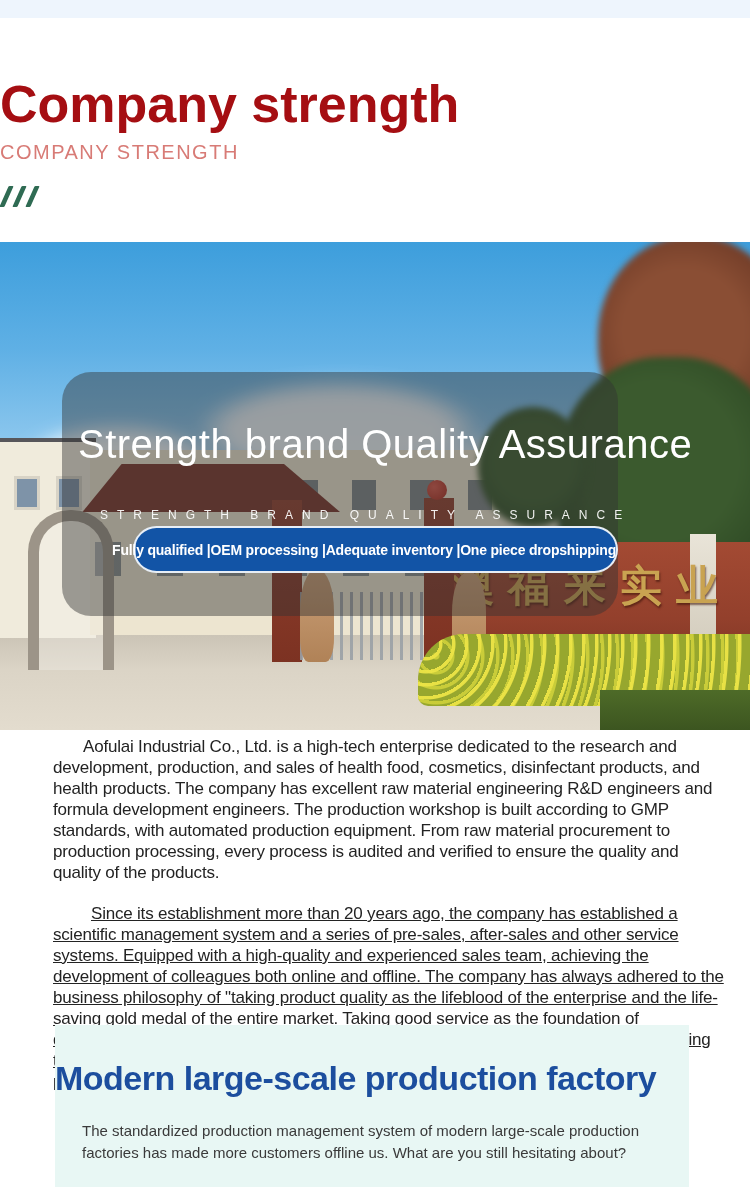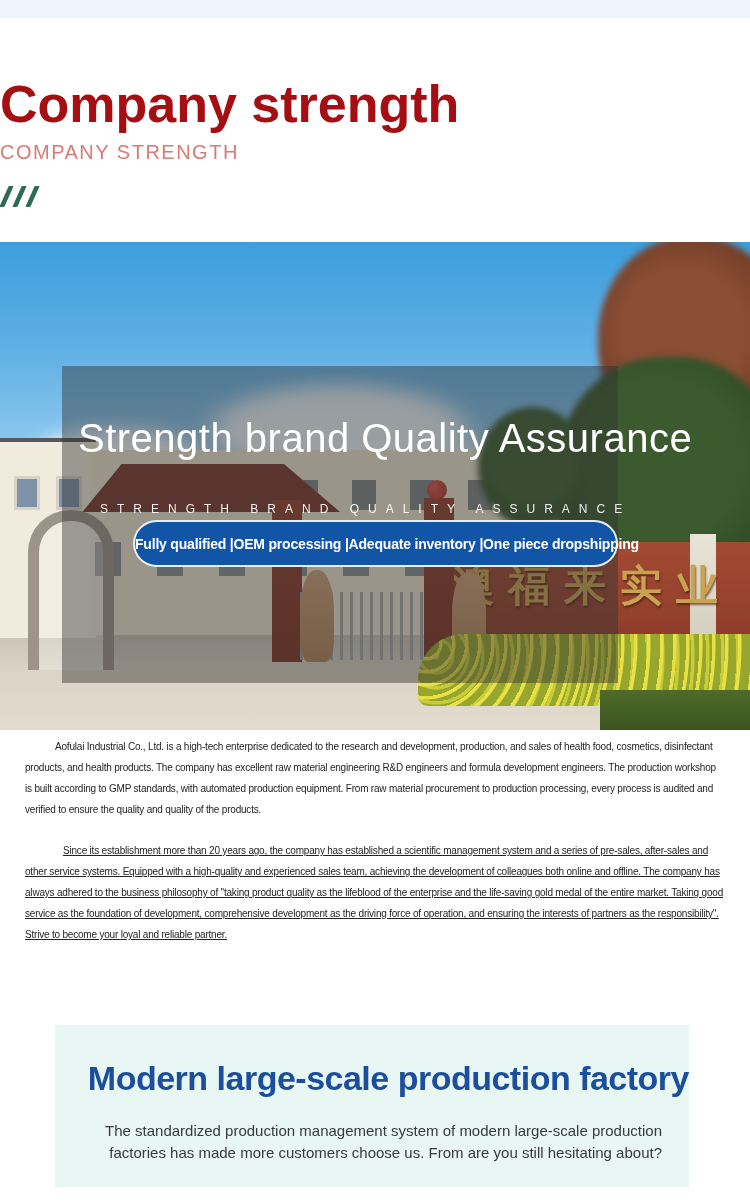--- a/index.html
+++ b/index.html
@@ -73,34 +73,34 @@
   .hedge { position:absolute; left:418px; top:392px; width:332px; height:72px; border-radius:46px 0 0 10px; overflow:hidden;
     background:#97A72E; }
   .hedge::after { content:""; position:absolute; inset:0;
     background:
       repeating-radial-gradient(circle at 8px 10px, rgba(236,228,70,.95) 0 3px, transparent 4px 13px),
       repeating-radial-gradient(circle at 18px 22px, rgba(214,214,60,.8) 0 3px, transparent 4px 15px);
   }
   .hedge-dark { position:absolute; left:600px; top:448px; width:150px; height:40px; background:linear-gradient(180deg,#4E6B28,#3C5520); }
 
   
-  .overlay { position:absolute; left:62px; top:124px; width:556px; height:317px; background:rgba(52,52,52,.45); }
+  .overlay { position:absolute; left:62px; top:130px; width:556px; height:244px; background:rgba(52,52,52,.45);border-radius:29px; }
   .hero-headline { position:absolute; left:16px; top:50px; font-size:40px; font-weight:400; color:#FFFFFF; white-space:nowrap; letter-spacing:.5px; }
   .hero-subheadline { position:absolute; left:38px; top:136px; font-size:12px; font-weight:400; color:rgba(255,255,255,.92); letter-spacing:9px; white-space:nowrap; }
-  .badge { position:absolute; left:71px; top:154px; width:485px; height:47px; background:#1254A6; border:2px solid rgba(255,255,255,.9); border-radius:26px; display:flex; align-items:center; justify-content:flex-start; }
+  .badge { position:absolute; left:71px; top:154px; width:485px; height:47px; background:#1254A6; border:2px solid rgba(255,255,255,.9); border-radius:26px; display:flex; align-items:center; justify-content:flex-end; }
   .badge span { color:#FFFFFF; font-size:14px; font-weight:bold; letter-spacing:-0.2px; white-space:nowrap; }
 
   
   .about { position:absolute; left:25px; top:736px; width:700px; color:#232323; }
-  .about p { font-size:10px; line-height:21px; letter-spacing:-0.2px; }
+  .about p { font-size:17px; line-height:21px; letter-spacing:-0.2px;margin-left:28px; }
   .about .p1 { text-indent:30px; }
   .about .p2 { text-indent:38px; margin-top:20px;text-decoration:underline; }
 
   
-  .mint-box { position:absolute; left:55px; top:1025px; width:634px; height:162px; background:#E8F7F4; text-align:right; }
+  .mint-box { position:absolute; left:55px; top:1025px; width:634px; height:162px; background:#E8F7F4; text-align:left; }
   .factory-title { margin-top:34px; font-size:34px; font-weight:bold; color:#1C4E9E; letter-spacing:-0.5px; }
   .factory-desc { margin:22px auto 0; width:580px; font-size:15px; line-height:22px; color:#3A3A3A; }
 </style>
 </head>
 <body>
 
 <div class="top-strip"></div>
 
 <div class="header-sec">
   <div class="main-title">Company strength</div>
@@ -150,14 +150,14 @@
   </div>
 </div>
 
 <div class="about">
   <p class="p1">Aofulai Industrial Co., Ltd. is a high-tech enterprise dedicated to the research and development, production, and sales of health food, cosmetics, disinfectant products, and health products. The company has excellent raw material engineering R&amp;D engineers and formula development engineers. The production workshop is built according to GMP standards, with automated production equipment. From raw material procurement to production processing, every process is audited and verified to ensure the quality and quality of the products.</p>
   <p class="p2">Since its establishment more than 20 years ago, the company has established a scientific management system and a series of pre-sales, after-sales and other service systems. Equipped with a high-quality and experienced sales team, achieving the development of colleagues both online and offline. The company has always adhered to the business philosophy of "taking product quality as the lifeblood of the enterprise and the life-saving gold medal of the entire market. Taking good service as the foundation of development, comprehensive development as the driving force of operation, and ensuring the interests of partners as the responsibility". Strive to become your loyal and reliable partner.</p>
 </div>
 
 <div class="mint-box">
   <div class="factory-title">Modern large-scale production factory</div>
-  <div class="factory-desc">The standardized production management system of modern large-scale production factories has made more customers choose us. From are you still hesitating about?</div>
+  <div class="factory-desc">The standardized production management system of modern large-scale production factories has made more customers offline us. What are you still hesitating about?</div>
 </div>
 
 </body></html>

